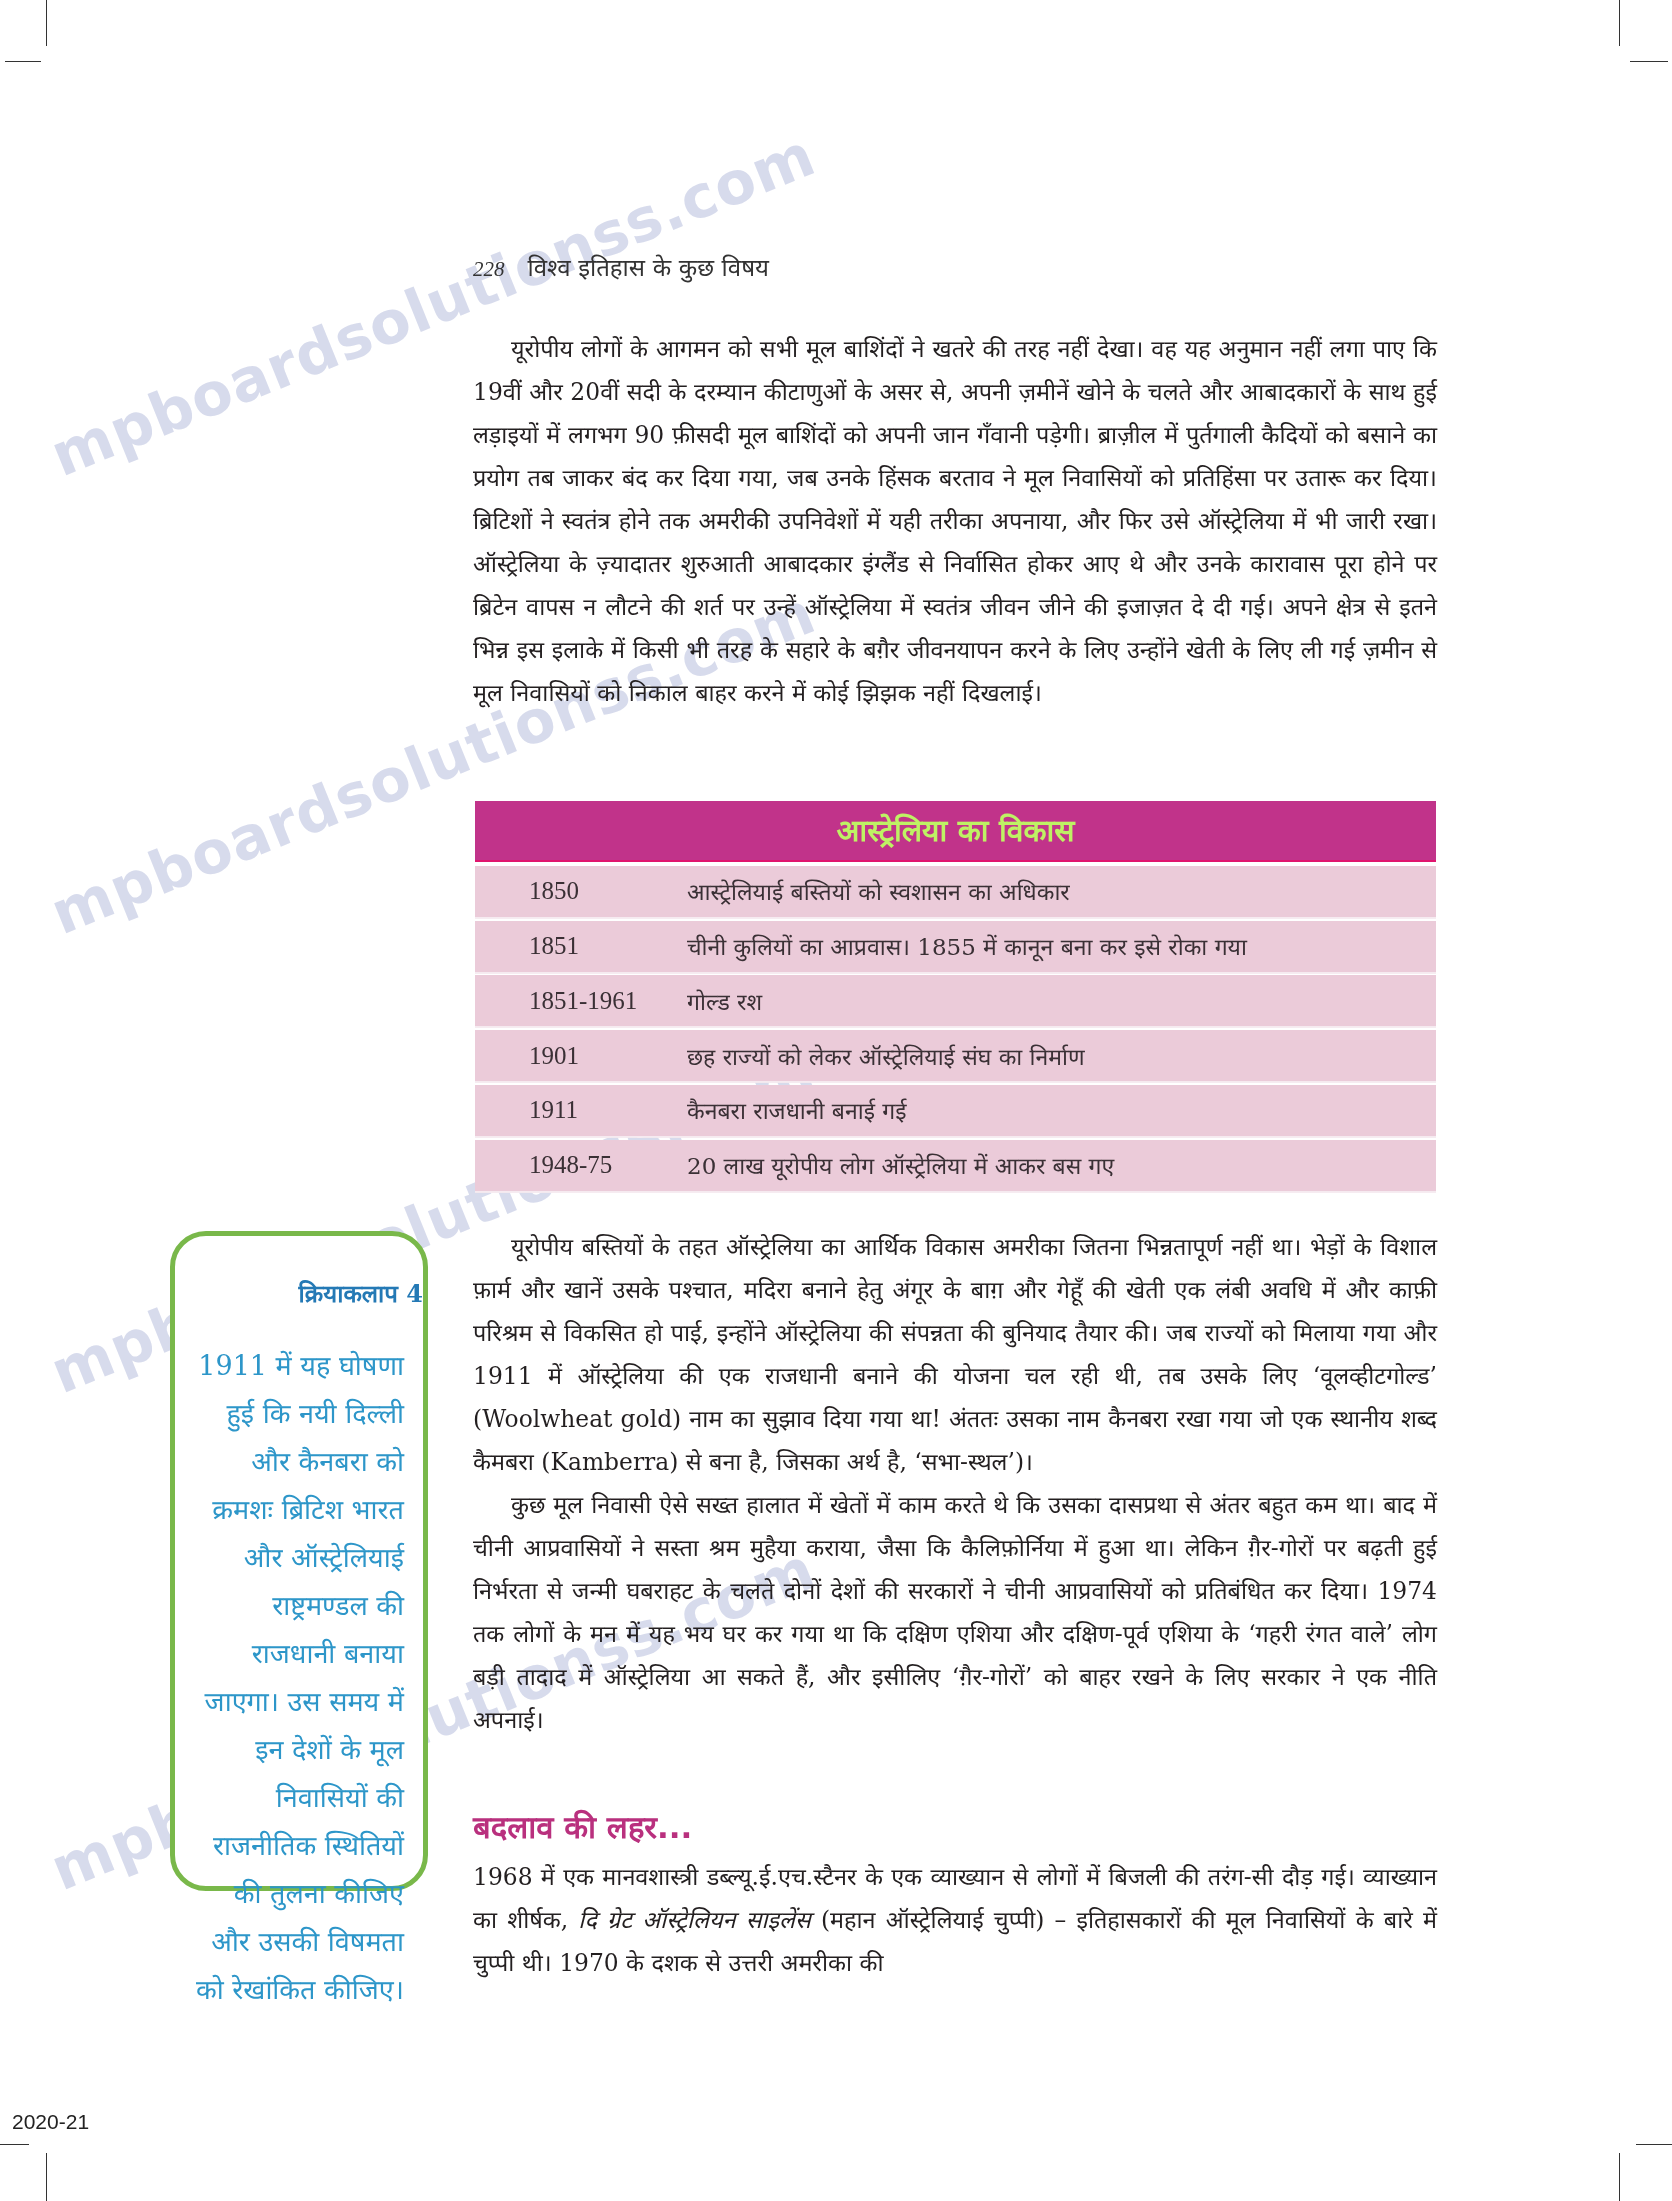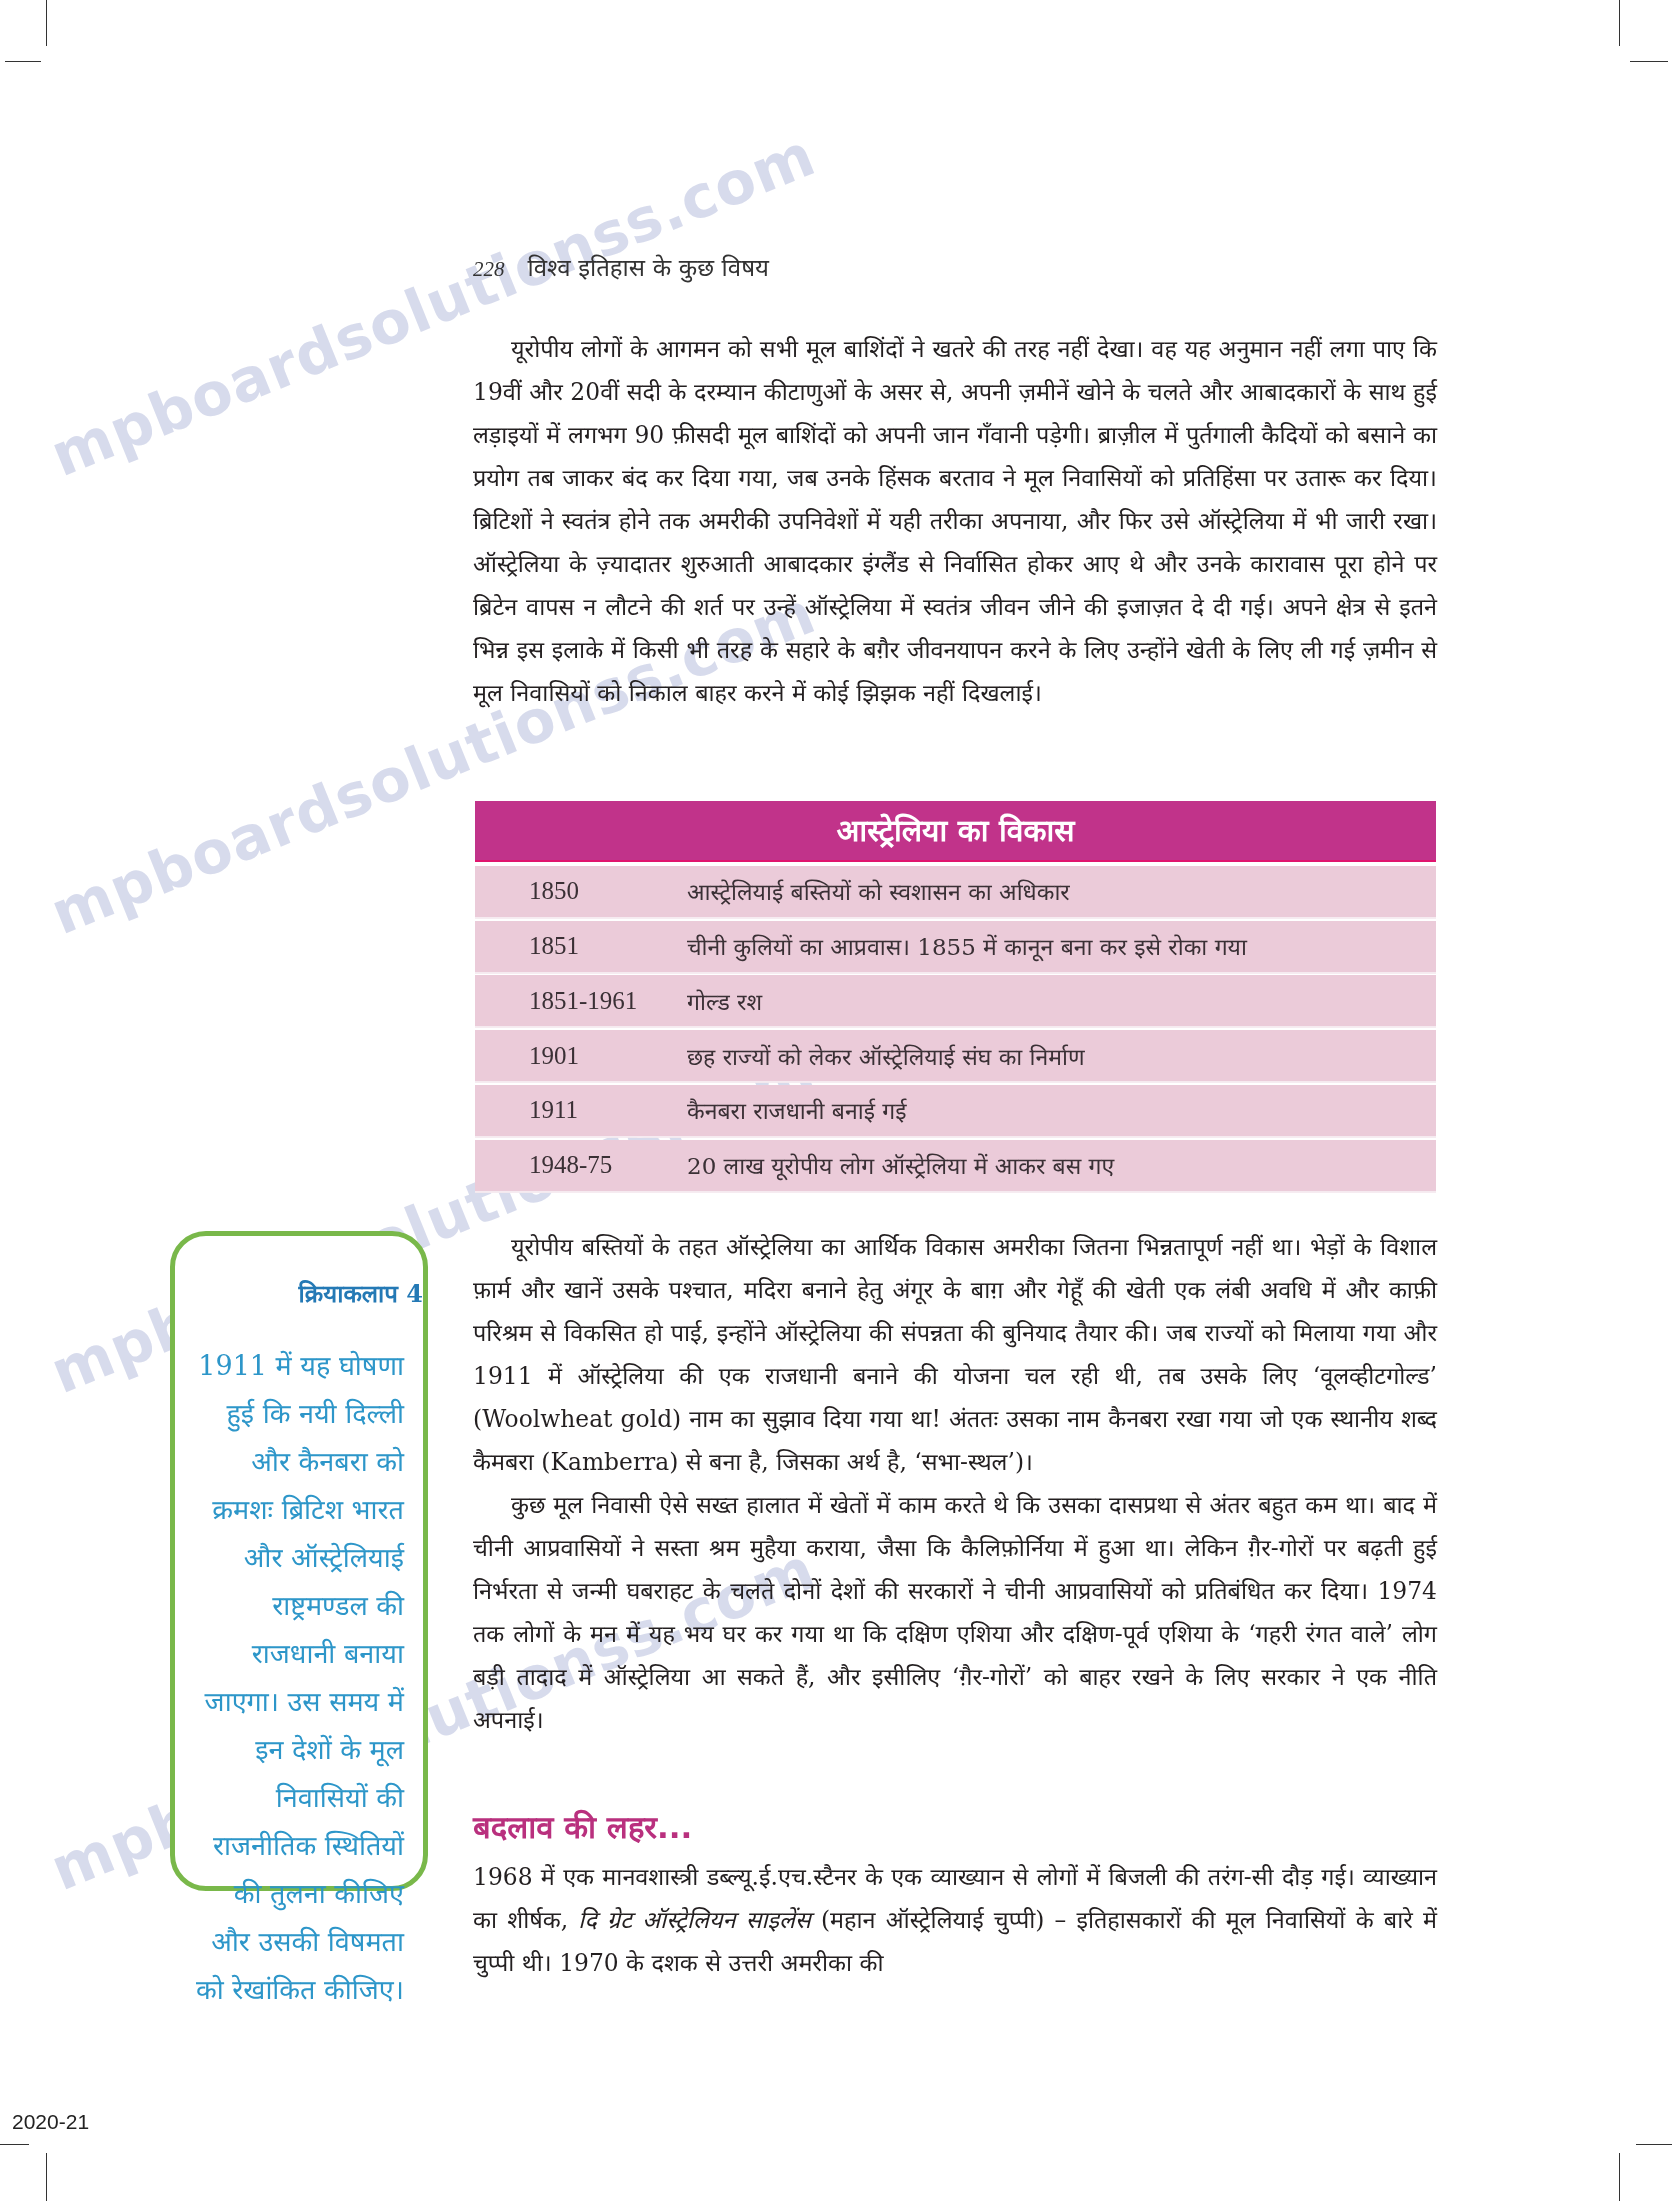--- a/index.html
+++ b/index.html
@@ -10,21 +10,21 @@
                font-size:59px; color:rgba(150,160,205,0.38); transform:rotate(-22deg);
                transform-origin:left bottom; white-space:nowrap; pointer-events:none; letter-spacing:1px; }
   .running-head { position:absolute; left:473px; top:250px; font-size:24px; color:#333; }
   .running-head .num { margin-right:15.3px; font-family:"Liberation Serif", serif; font-size:21px;font-style:italic; }
   .body-text { position:absolute; left:473px; width:964px; font-size:23.4px; line-height:43px;
                text-align:justify; color:#231f20; }
   .body-text p { margin:0; text-indent:38px; }
   .body-text p.noindent { text-indent:0; }
   #para1 { top:328px; }
   .dev-table { position:absolute; left:475px; top:801px; width:961px; }
-  .dev-table .head { background:#c1338a; height:59px; color:#ffffff; font-size:30px; text-align:center;
+  .dev-table .head { background:#c1338a; height:59px; color:#bef264; font-size:30px; text-align:center;
                      line-height:59px; border-bottom:2.9px solid #e0156e; font-weight:bold; }
   .dev-table .row { background:#ebcbd9; height:51px; margin-top:3.8px; display:flex; align-items:center;
                     font-size:23px; color:#3a3035; box-shadow:0 1.9px 0 #f6eaf0; }
   .dev-table .row:first-of-type { margin-top:0; }
   .dev-table .year { width:158px; padding-left:54px; font-family:"Liberation Serif", serif; font-size:25px; }
   .dev-table .event { flex:1; }
   #para2 { top:1226px; }
   .activity { position:absolute; left:170px; top:1231px; width:258px; height:660px;
               border:5.7px solid #79b84a; border-radius:36px; background:#ffffff;
               box-sizing:border-box; text-align:right; color:#2a8fc0; }

